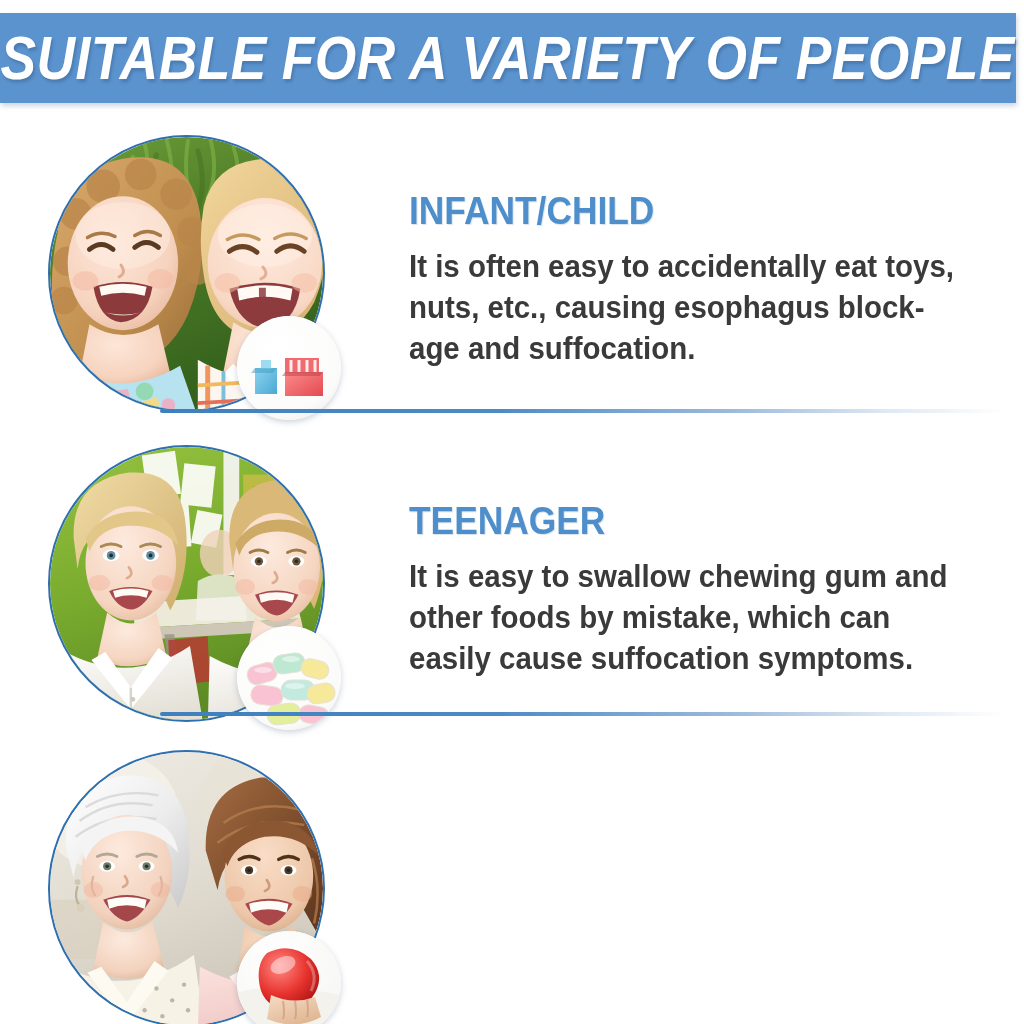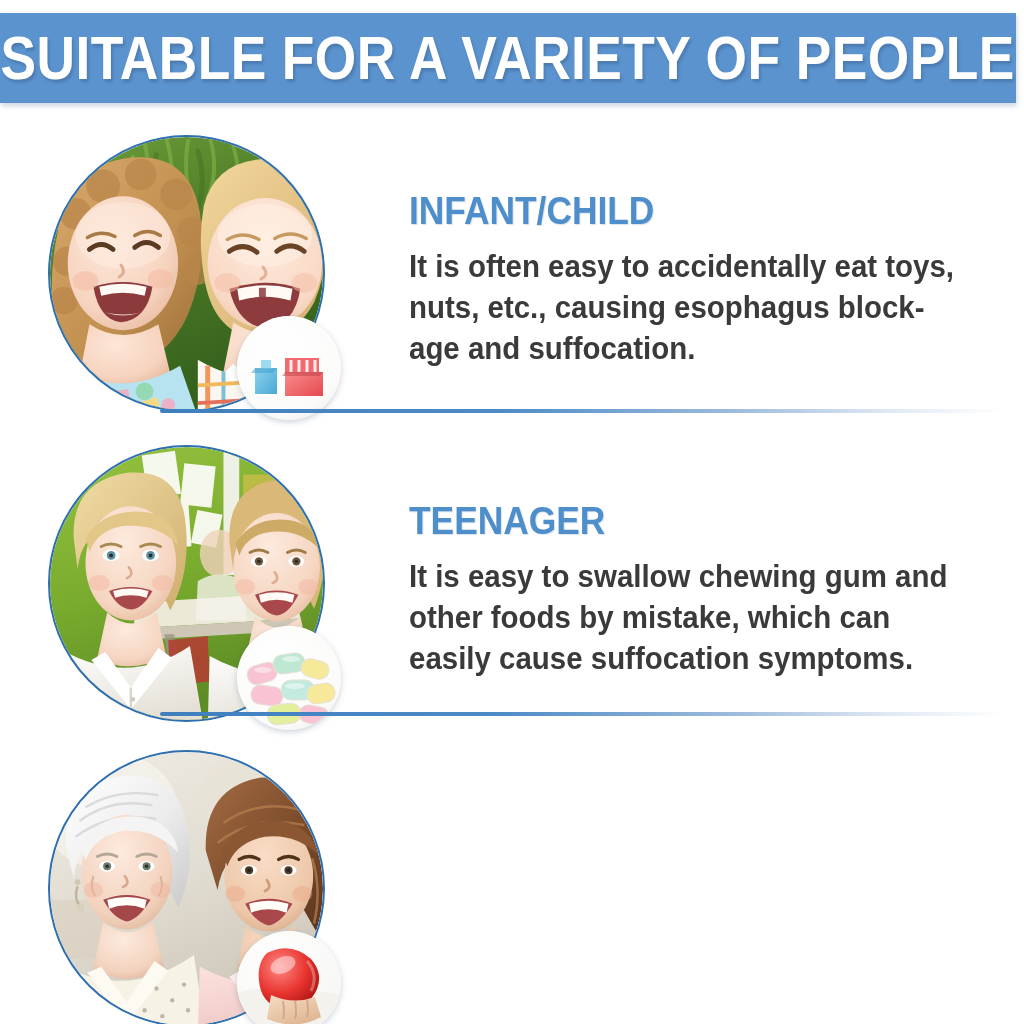--- a/index.html
+++ b/index.html
@@ -24,20 +24,21 @@
     position: absolute;
     left: 0;
     top: 13px;
     width: 1016px;
     height: 90px;
     background: #5b93ce;
     display: flex;
     align-items: center;
     justify-content: center;
     box-shadow: 1px 3px 5px rgba(90,120,160,0.30);
+    font-style: italic;
   }
   .banner-title {
     color: #ffffff;
     font-family: "Liberation Sans Narrow", "Liberation Sans", sans-serif;
     font-weight: bold;
     font-size: 62px;
     letter-spacing: 0.5px;
     transform: scaleX(0.86);
     transform-origin: center center;
     white-space: nowrap;

